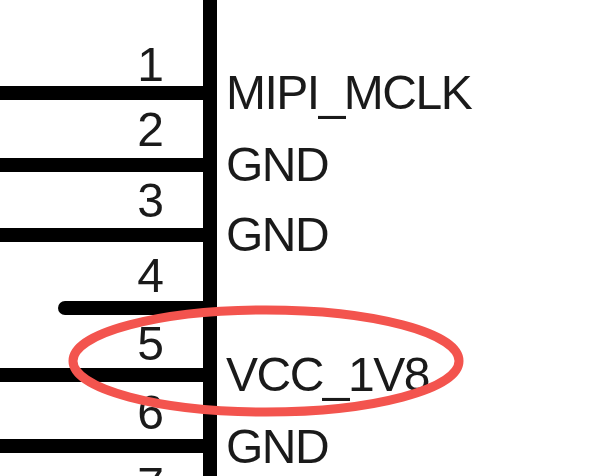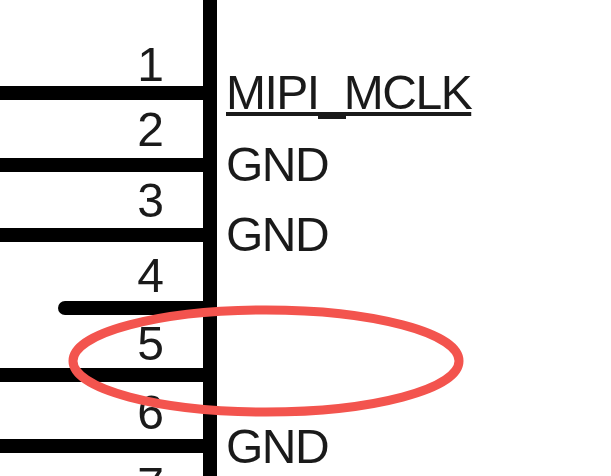--- a/index.html
+++ b/index.html
@@ -65,21 +65,21 @@
   .net-label {
     position: absolute;
     left: 226px;
     height: 38px;
     font-size: 48px;
     line-height: 38px;
     letter-spacing: -1.5px;
     color: #1a1a1a;
     white-space: nowrap;
   }
-  .nl-1 { top: 74px; text-decoration: underline; }
+  .nl-1 { top: 74px; }
   .nl-2 { top: 146px; }
   .nl-3 { top: 216px; }
   .nl-5 { top: 356px; }
   .nl-6 { top: 428px; }
 
   
   .annotation-layer {
     position: absolute;
     left: 0;
     top: 0;
@@ -106,19 +106,20 @@
   <div class="pin-number pn-2">2</div>
   <div class="pin-number pn-3">3</div>
   <div class="pin-number pn-4">4</div>
   <div class="pin-number pn-5">5</div>
   <div class="pin-number pn-6">6</div>
   <div class="pin-number pn-7">7</div>
 
   <div class="net-label nl-1">MIPI_MCLK</div>
   <div class="net-label nl-2">GND</div>
   <div class="net-label nl-3">GND</div>
+  <div class="net-label nl-5">VCC_1V8</div>
   <div class="net-label nl-6">GND</div>
 
   <svg class="annotation-layer" viewBox="0 0 611 476">
     <ellipse cx="266" cy="361" rx="193" ry="51" fill="none" stroke-width="9" stroke-linecap="round" stroke="#f3544e"></ellipse>
   </svg>
 
 </div>
 
 </body></html>

